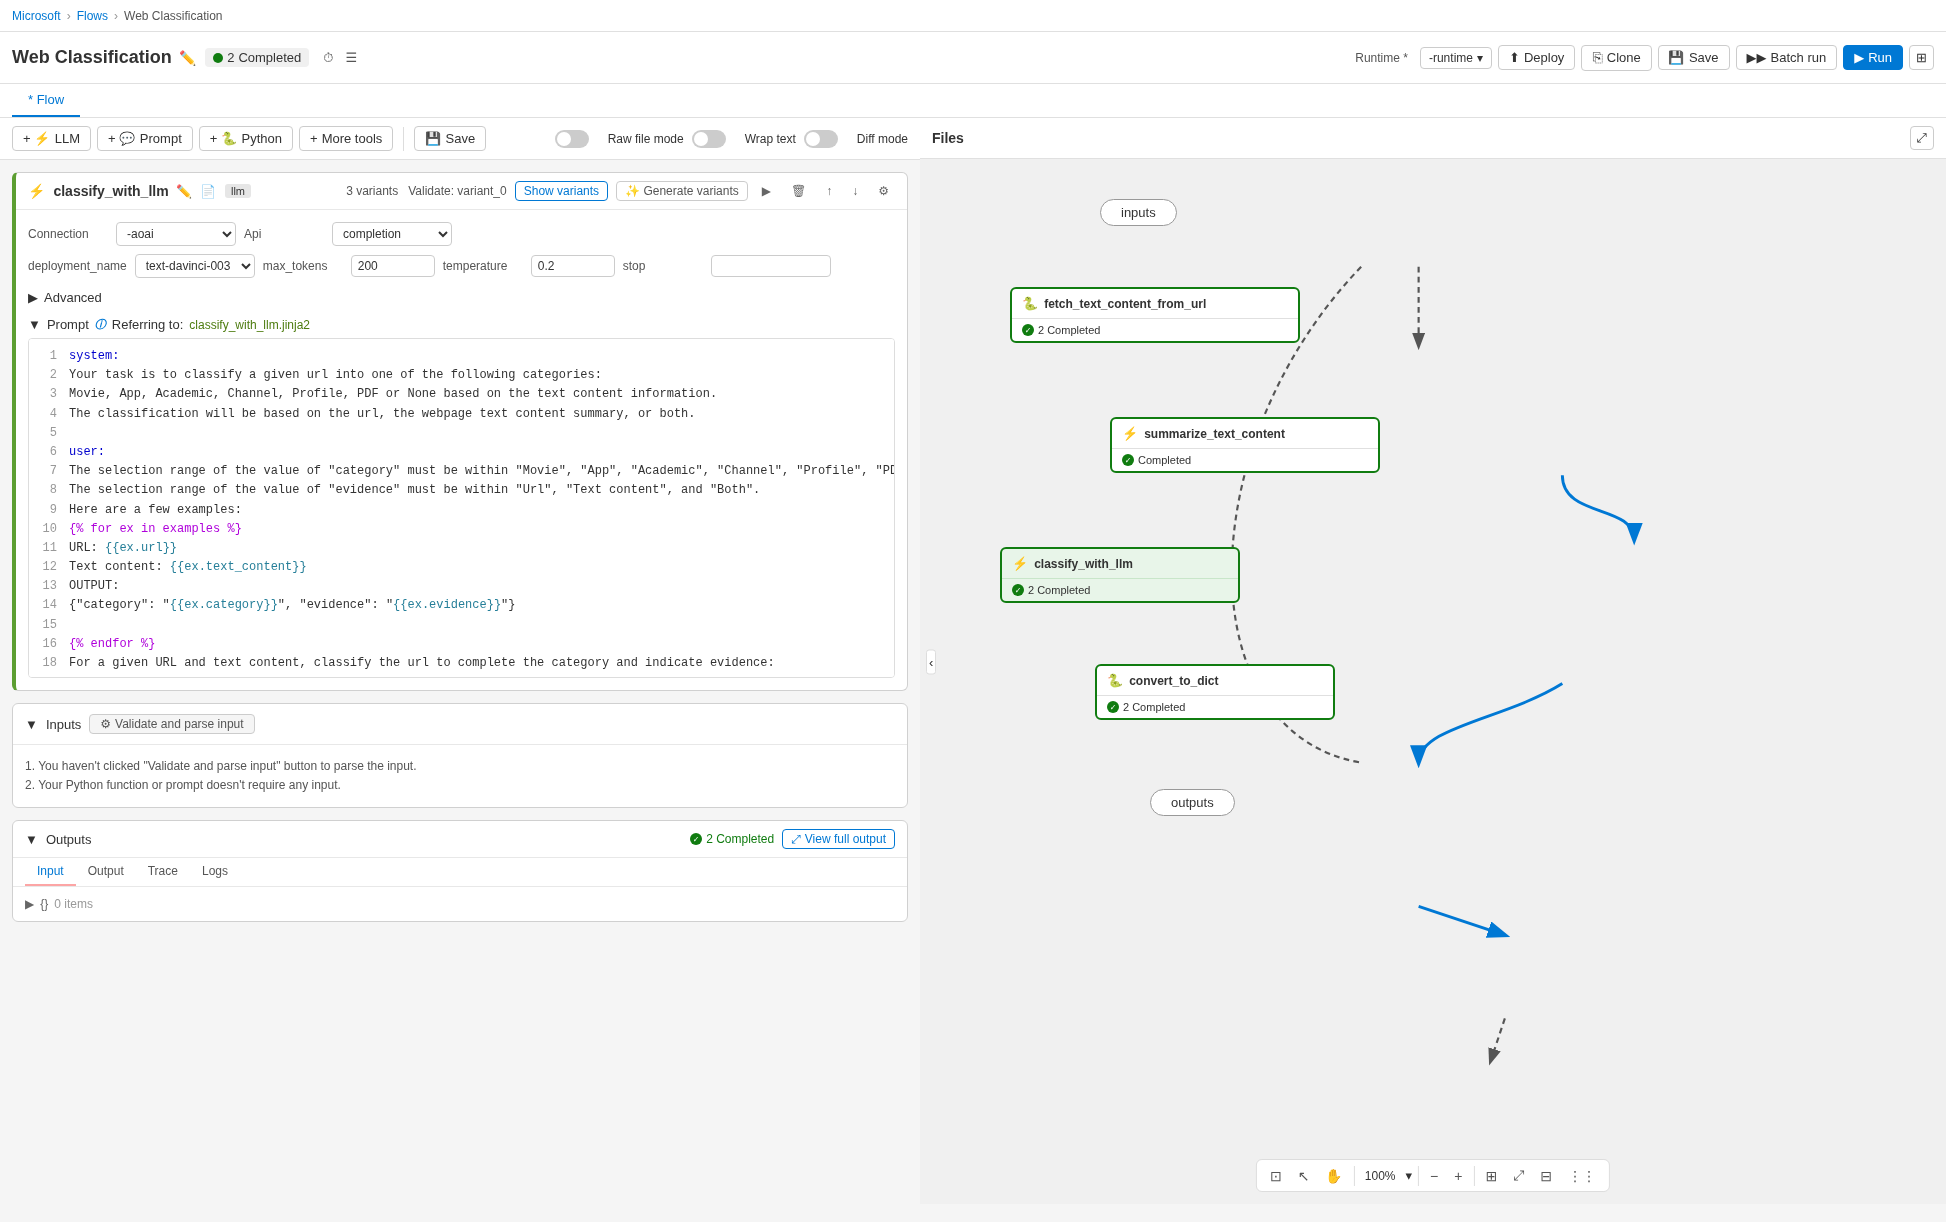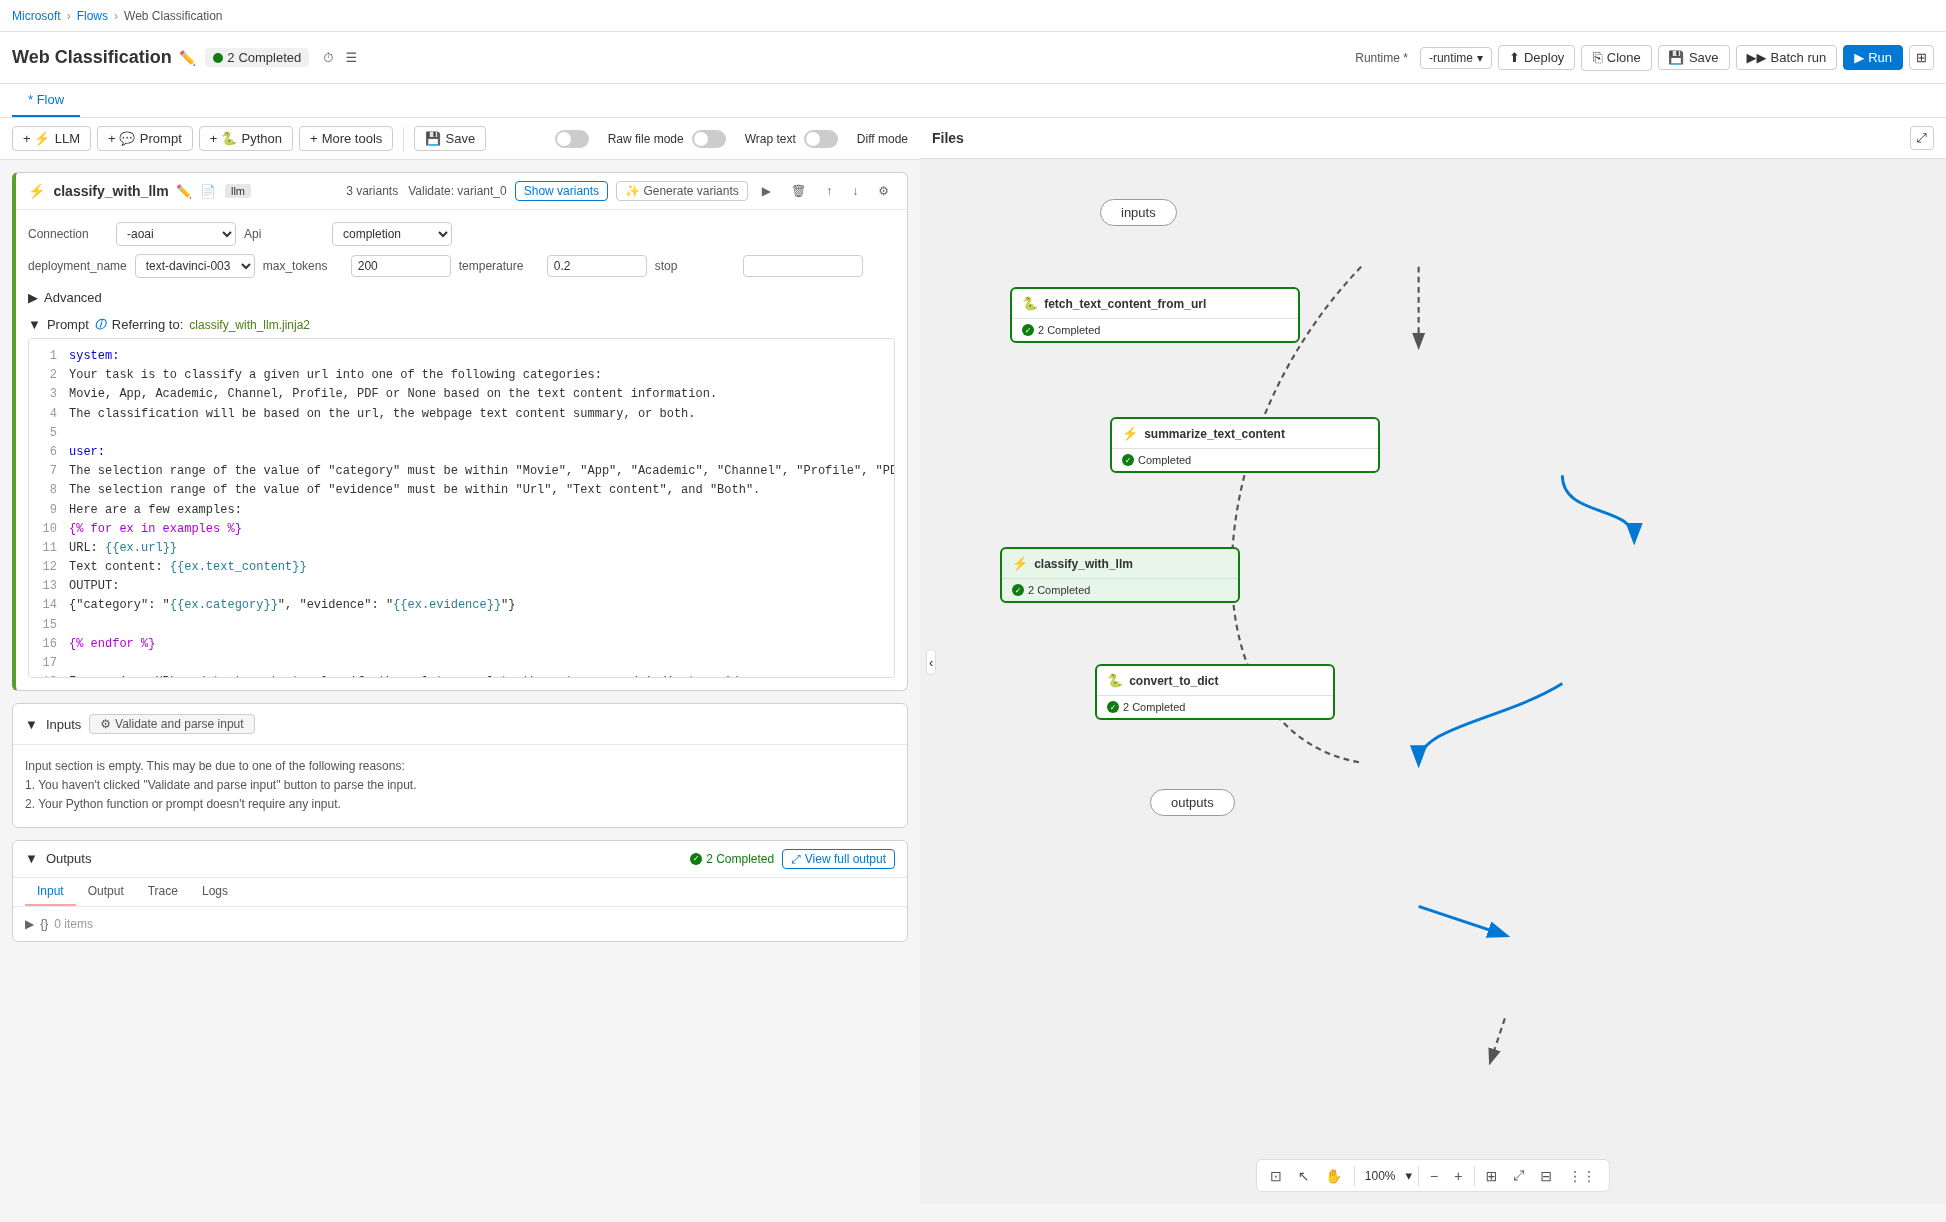--- a/index.html
+++ b/index.html
@@ -53,21 +53,21 @@
     .node-action-btn { padding: 2px 6px; border: none; background: none; cursor: pointer; color: #666; font-size: 12px; }
     .variants-info { font-size: 12px; color: #555; }
     .show-variants-btn { font-size: 12px; color: #0078d4; cursor: pointer; border: 1px solid #0078d4; border-radius: 4px; padding: 2px 8px; background: #fff; }
     .gen-variants-btn { font-size: 12px; color: #555; cursor: pointer; border: 1px solid #ccc; border-radius: 4px; padding: 2px 8px; background: #fff; }
     
     
     .node-body { padding: 12px; }
     .form-row { display: flex; align-items: center; gap: 8px; margin-bottom: 8px; flex-wrap: wrap; }
     .form-label { font-size: 12px; color: #555; min-width: 80px; }
     .form-select { border: 1px solid #ccc; border-radius: 4px; padding: 3px 6px; font-size: 12px; background: #fff; color: #333; min-width: 120px; }
-    .form-input { border: 1px solid #ccc; border-radius: 4px; padding: 3px 6px; font-size: 12px; background: #fff; color: #333; width: 100px; }
+    .form-input { border: 1px solid #ccc; border-radius: 4px; padding: 3px 6px; font-size: 12px; background: #fff; color: #333; width: 84px; }
     
     .section-toggle { display: flex; align-items: center; gap: 6px; cursor: pointer; padding: 4px 0; font-size: 13px; color: #333; margin-bottom: 8px; }
     
     
     .prompt-section { margin-top: 8px; }
     .prompt-header { display: flex; align-items: center; gap: 6px; margin-bottom: 6px; font-size: 13px; }
     .prompt-link { color: #4d7c0f; text-decoration: none; font-size: 12px; }
     .code-editor { background: #fff; border: 1px solid #ddd; border-radius: 4px; font-family: 'Consolas', 'Courier New', monospace; font-size: 12px; padding: 8px; overflow-y: auto; max-height: 340px; }
     .code-line { display: flex; gap: 12px; line-height: 1.6; }
     .line-num { color: #999; min-width: 20px; text-align: right; user-select: none; }
@@ -344,44 +344,39 @@
               </div>
               <div class="code-line">
                 <span class="line-num">15</span>
                 <span class="line-content"></span>
               </div>
               <div class="code-line">
                 <span class="line-num">16</span>
                 <span class="line-content ctrl">{% endfor %}</span>
               </div>
               <div class="code-line">
-                <span class="line-num">17</span>
-                <span class="line-content"></span>
-              </div>
-              <div class="code-line">
                 <span class="line-num">18</span>
                 <span class="line-content">For a given URL and text content, classify the url to complete the category and indicate evidence:</span>
               </div>
 
             </div>
           </div>
         </div>
       </div>
 
       <div class="inputs-section">
         <div class="inputs-header">
           <span>▼</span>
           <span>Inputs</span>
           <button class="validate-btn">
             <span>⚙</span>
             <span>Validate and parse input</span>
           </button>
         </div>
         <div class="inputs-body">
-          <p class="empty-text">Input section is empty. This may be due to one of the following reasons:</p>
           <p class="empty-text">1. You haven't clicked "Validate and parse input" button to parse the input.</p>
           <p class="empty-text">2. Your Python function or prompt doesn't require any input.</p>
         </div>
       </div>
 
       <div class="outputs-section">
         <div class="outputs-header">
           <span>▼</span>
           <span>Outputs</span>
           <div class="outputs-status">

